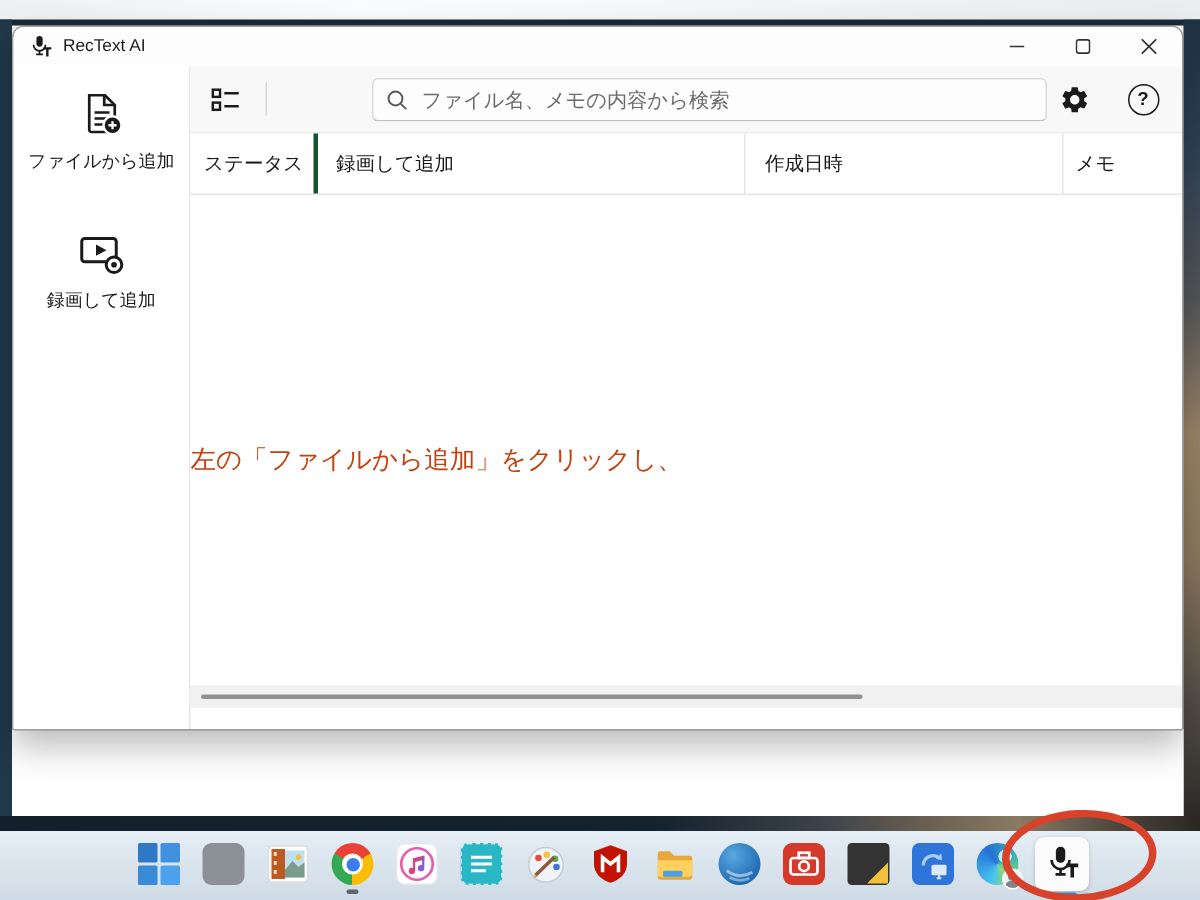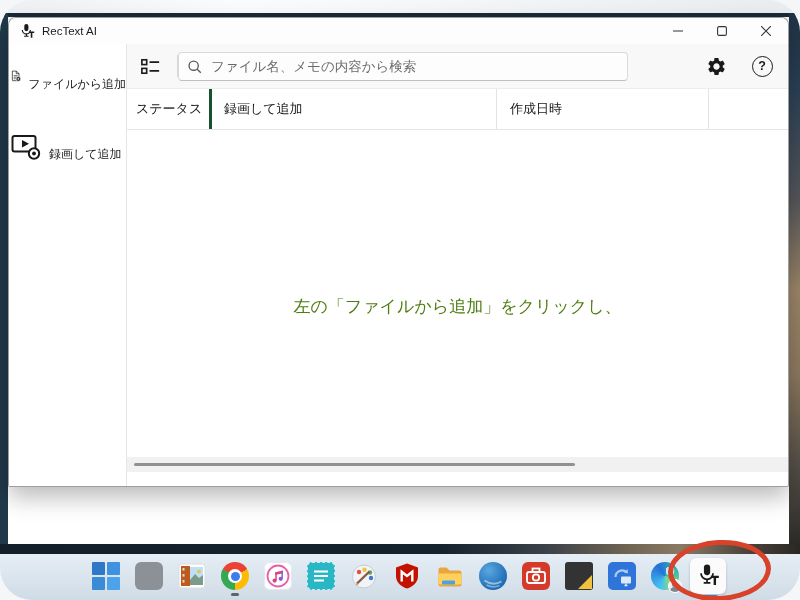--- a/index.html
+++ b/index.html
@@ -1,17 +1,17 @@
 <!DOCTYPE html>
 <html><head>
 <meta charset="utf-8">
 <style>
   html,body{margin:0;padding:0;background:#f4f6f8;}
   .screen{position:relative;width:800px;height:600px;overflow:hidden;
-    font-family:"Liberation Sans","DejaVu Sans",sans-serif;background:#f4f6f8;border-radius:32px;}
+    font-family:"Liberation Sans","DejaVu Sans",sans-serif;background:#f4f6f8;}
 
   
   .dt-top{position:absolute;left:0;top:0;width:800px;height:13px;
     background:linear-gradient(90deg,#eef1f3,#fbfcfd 30%,#f1f4f6 70%,#e9edf0);}
   .dt-band{position:absolute;left:0;top:13px;width:800px;height:4px;background:#1b2936;}
   .dt-left{position:absolute;left:0;top:13px;width:8px;height:531px;background:#20394a;}
   .dt-right{position:absolute;left:789px;top:13px;width:11px;height:531px;
     background:linear-gradient(#1f3345,#2c4156 15%,#55565a 35%,#9c8668 52%,#8d795f 68%,#565049 85%,#2b2a27);}
   .backdrop{position:absolute;left:8px;top:486px;width:781px;height:58px;background:#ffffff;}
   .dt-bottom{position:absolute;left:0;top:544px;width:800px;height:10px;
@@ -23,28 +23,28 @@
     box-shadow:0 10px 24px rgba(0,0,0,.28);display:flex;flex-direction:column;overflow:hidden;box-sizing:border-box;}
   .titlebar{height:26px;flex:none;display:flex;align-items:center;background:#fdfdfe;}
   .tb-left{display:flex;align-items:center;gap:7px;padding-left:10px;}
   .win-title{font-size:11.5px;color:#1b1b1b;}
   .win-controls{margin-left:auto;display:flex;height:100%;}
   .wc-btn{width:44px;height:100%;display:flex;align-items:center;justify-content:center;cursor:default;}
 
   .win-body{flex:1;display:flex;min-height:0;}
   .sidebar{width:117px;flex:none;display:flex;flex-direction:column;align-items:center;
     padding-top:15px;gap:36px;background:#fff;}
-  .sb-btn{display:flex;flex-direction:row;align-items:flex-end;gap:6px;width:100%;}
+  .sb-btn{display:flex;flex-direction:column;align-items:center;gap:6px;width:100%;}
   .sb-label{font-size:12px;color:#1b1b1b;white-space:nowrap;}
 
   .pane{flex:1;display:flex;flex-direction:column;border-left:1px solid #e6e6e6;min-width:0;}
   .toolbar{height:44px;flex:none;display:flex;align-items:center;background:#f8f8f8;border-bottom:1px solid #ececec;}
   .listview-btn{width:30px;height:30px;margin-left:8px;display:flex;align-items:center;justify-content:center;border-radius:4px;}
   .tb-divider{width:1px;height:22px;background:#d8d8d8;margin-left:12px;}
-  .search{width:450px;height:29px;position:relative;flex:none;}
+  .search{margin-left:70px;width:450px;height:29px;position:relative;flex:none;}
   .search input{width:100%;height:100%;box-sizing:border-box;border:1px solid #dadada;border-bottom-color:#c0c0c0;
     border-radius:4px;padding:0 10px 0 32px;font-size:13.5px;color:#222;background:#fdfdfd;outline:none;
     font-family:inherit;}
   .search input::placeholder{color:#6b6b6b;opacity:1;}
   .search-glyph{position:absolute;left:9px;top:7px;}
   .iconbtn{display:flex;align-items:center;justify-content:center;}
   .gearbtn{margin-left:auto;width:24px;height:30px;}
   .helpbtn{margin:0 14px 0 22px;width:24px;height:30px;}
   .help-circle{width:19px;height:19px;border:1.8px solid #1a1a1a;border-radius:50%;
     display:flex;align-items:center;justify-content:center;font-size:12.5px;font-weight:700;color:#1a1a1a;}
@@ -52,21 +52,21 @@
   .header-row{height:40px;flex:none;display:flex;align-items:stretch;font-size:13px;color:#191919;
     border-bottom:1px solid #e6e6e6;background:#fff;}
   .hcell{display:flex;align-items:center;box-sizing:border-box;}
   .hc1{width:85px;padding-left:9px;border-right:3px solid #14532d;}
   .hc2{width:285px;padding-left:12px;border-right:1px solid #e3e3e3;}
   .hc3{width:212px;padding-left:13px;border-right:1px solid #e3e3e3;}
   .hc4{flex:1;padding-left:8px;}
 
   .content{flex:1;position:relative;background:#fff;}
   .empty-msg{position:absolute;left:0;right:0;top:54%;transform:translateY(-50%);
-    text-align:center;color:#4d7c0f;font-size:17px;line-height:1.65;}
+    text-align:left;color:#c2410c;font-size:17px;line-height:1.65;}
 
   .hscroll{height:15px;flex:none;background:#f1f1f1;position:relative;margin-bottom:14px;}
   .hthumb{position:absolute;left:7px;top:6px;width:441px;height:3px;background:#8f9193;border-radius:2px;}
 
   
   .taskbar{position:absolute;left:0;top:554px;width:800px;height:46px;
     background:linear-gradient(#e6eef5,#cfdbe6);}
   .tb-icons{position:absolute;left:92px;top:8px;display:flex;gap:15px;align-items:flex-start;}
   .tb-item{width:28px;height:28px;position:relative;flex:none;}
   .ic{position:absolute;inset:0;}
@@ -194,20 +194,21 @@
           </div>
           <div class="iconbtn helpbtn">
             <span class="help-circle">?</span>
           </div>
         </div>
 
         <div class="header-row">
           <div class="hcell hc1">ステータス</div>
           <div class="hcell hc2">録画して追加</div>
           <div class="hcell hc3">作成日時</div>
+          <div class="hcell hc4">メモ</div>
         </div>
 
         <div class="content">
           <div class="empty-msg">
             <div>左の「ファイルから追加」をクリックし、</div>
           </div>
         </div>
 
         <div class="hscroll">
           <div class="hthumb"></div>

